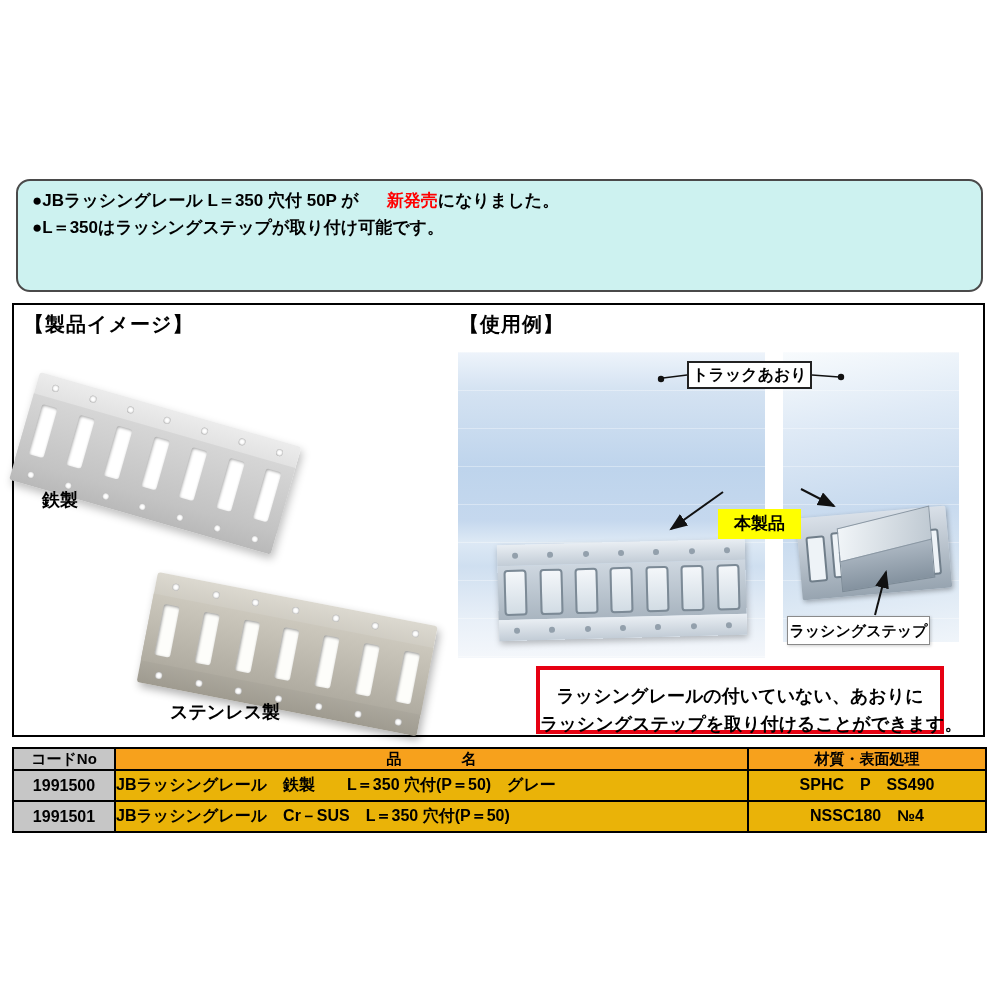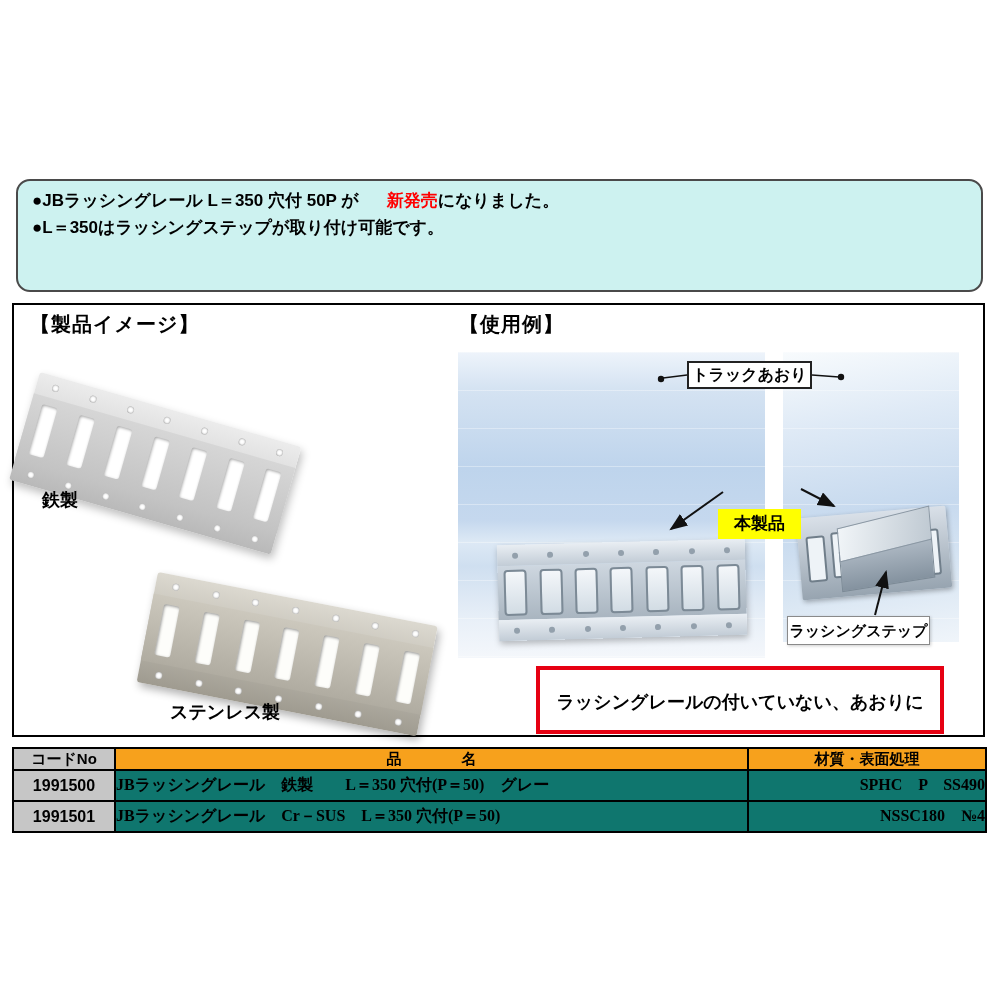--- a/index.html
+++ b/index.html
@@ -17,21 +17,21 @@
     font-size:17px; font-weight:bold; line-height:27px; white-space:nowrap;
   }
   .notice .hl { color:#ff0000;padding-left:28px; }
 
   
   .main-box {
     position:absolute; left:12px; top:303px; width:973px; height:434px;
     box-sizing:border-box; border:2px solid #000; background:#fff;
   }
   .sec-title { position:absolute; font-size:20px; font-weight:bold; letter-spacing:1px; }
-  #title-product { left:24px;  top:311px;margin-left:6px; }
+  #title-product { left:24px;  top:311px; }
   #title-usage   { left:459px; top:311px; }
 
   
   .rail { position:absolute; box-sizing:border-box; border-radius:3px; }
   .rail .flange { display:flex; justify-content:space-around; align-items:center; }
   .rail .web    { display:flex; justify-content:space-around; align-items:center; }
   .hole { width:7px; height:7px; border-radius:50%; background:#fff; box-shadow:inset 0 0 2px rgba(0,0,0,.55); }
 
   .rail1 { left:40px; top:372px; width:272px; height:112px;
     transform:rotate(16deg); transform-origin:0 0;
@@ -92,38 +92,38 @@
   
   .callout { position:absolute; box-sizing:border-box; text-align:center; font-weight:bold; z-index:5; }
   #truck-label { left:687px; top:361px; width:125px; height:28px; line-height:24px;
     background:#fff; border:2px solid #222; font-size:16px; }
   #product-callout { left:718px; top:461px; width:83px; height:30px; line-height:30px; font-size:17px;margin-top:48px; }
   #step-label { left:787px; top:616px; width:143px; height:29px; line-height:27px;
     background:#fff; border:1px solid #8a8a8a; font-size:15px; box-shadow:1px 1px 3px rgba(0,0,0,.2); }
 
   #note-box { position:absolute; left:536px; top:666px; width:408px; height:68px;
     box-sizing:border-box; background:#fff; font-size:18px; font-weight:bold;
-    line-height:28px; text-align:center; padding-top:18px; z-index:5; white-space:nowrap; }
+    line-height:28px; text-align:center; padding-top:12px; z-index:5; white-space:nowrap; }
 
   .overlay { position:absolute; left:0; top:0; z-index:4; pointer-events:none; }
 
   
   #spec-table { position:absolute; left:12px; top:747px; width:973px;
     border-collapse:collapse; table-layout:fixed; }
   #spec-table th, #spec-table td { border:2px solid #000; box-sizing:border-box;
     overflow:hidden; white-space:nowrap; }
   #spec-table th { height:22px; font-size:15px; font-weight:bold; text-align:center; padding:0; }
   #spec-table td { height:31px; font-size:16px; font-weight:bold; padding:0; }
   .col-code { width:102px; } .col-name { width:633px; } .col-mat { width:238px; }
   .bg-gray   { background:#c6c6c6; }
   .bg-orange { background:#f7a11c; }
-  .bg-peach  { background:#0f766e;font-family:Liberation Serif, serif; }
+  .bg-peach  { background:#eab308; }
   td.code { text-align:center;margin-left:16px; }
   td.name { text-align:left; padding-left:22px; }
-  td.mat  { text-align:right; }
+  td.mat  { text-align:center; }
 </style>
 </head>
 <body>
 
 <div class="page">
 
   <div class="notice" style="background: rgb(205, 242, 240);">
     <div><span>●JBラッシングレール L＝350 穴付 50P が</span><span class="hl" style="color: rgb(255, 0, 0);">新発売</span><span>になりました。</span></div>
     <div>●L＝350はラッシングステップが取り付け可能です。</div>
   </div>
@@ -251,20 +251,21 @@
     <line x1="801" y1="489" x2="834" y2="506" stroke="#111" stroke-width="2" marker-end="url(#ah)"></line>
     <line x1="875" y1="615" x2="886" y2="572" stroke="#111" stroke-width="2" marker-end="url(#ah)"></line>
   </svg>
 
   <div class="callout" id="truck-label">トラックあおり</div>
   <div class="callout" id="product-callout" style="background: rgb(255, 255, 0);">本製品</div>
   <div class="callout" id="step-label">ラッシングステップ</div>
 
   <div id="note-box" style="border: 4px solid rgb(230, 0, 18);">
     <div>ラッシングレールの付いていない、あおりに</div>
+    <div>ラッシングステップを取り付けることができます。</div>
   </div>
 
   <table id="spec-table">
     <colgroup>
         <col class="col-code">
         <col class="col-name">
         <col class="col-mat">
       </colgroup>
     <tbody>
         <tr>

